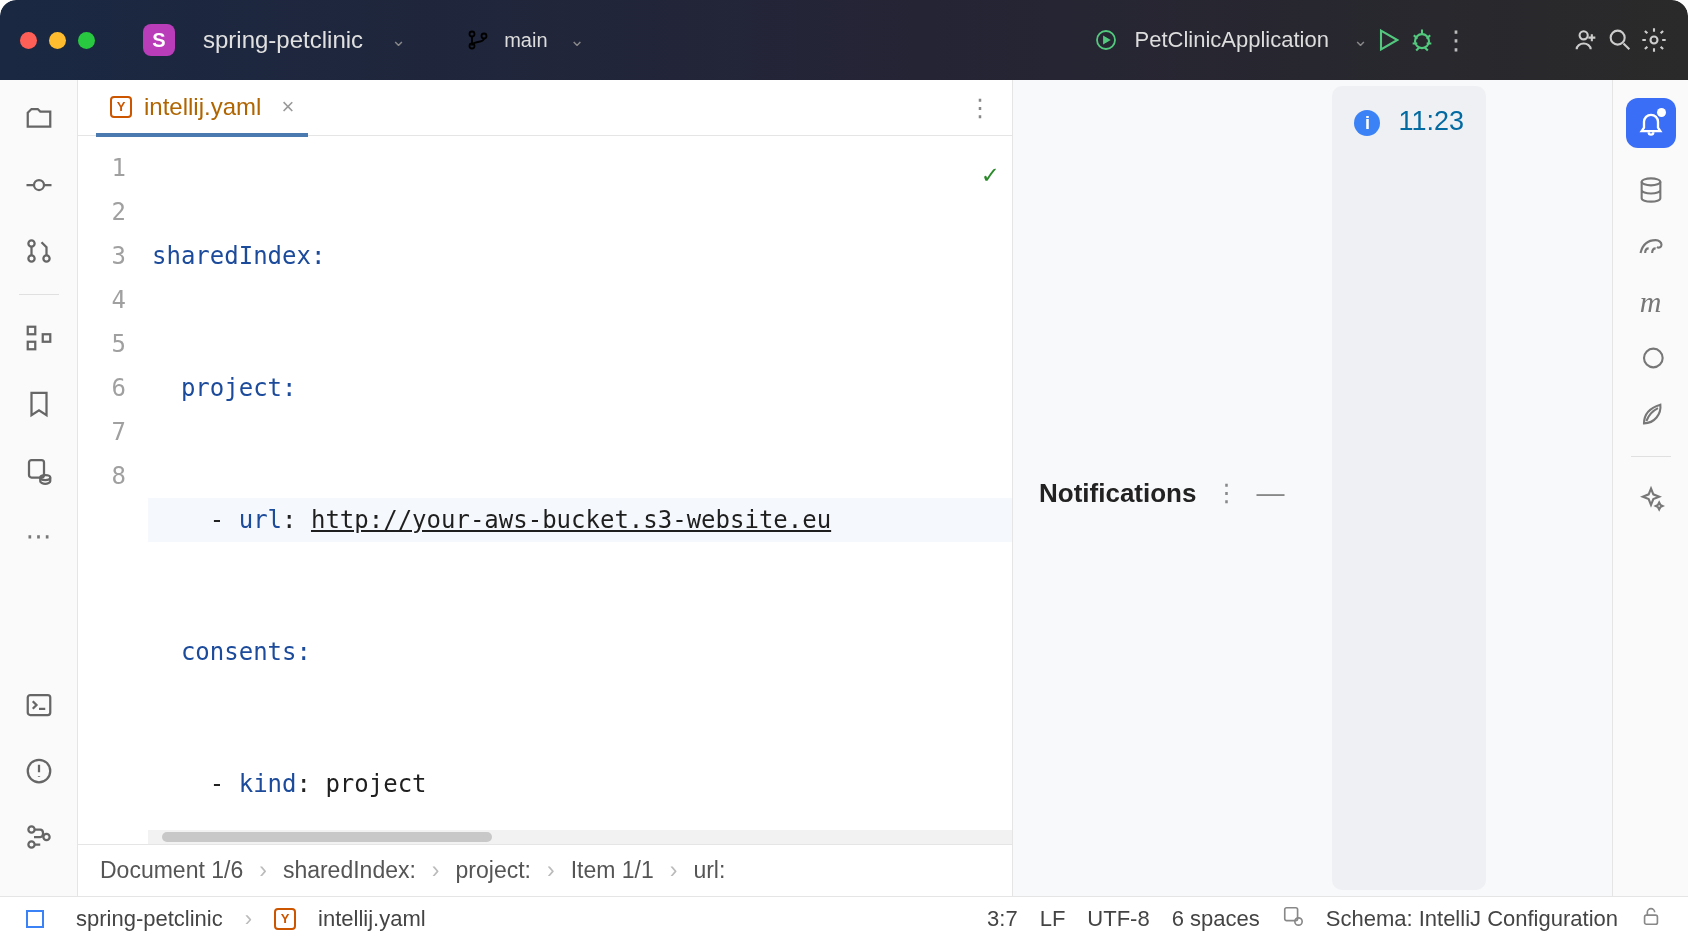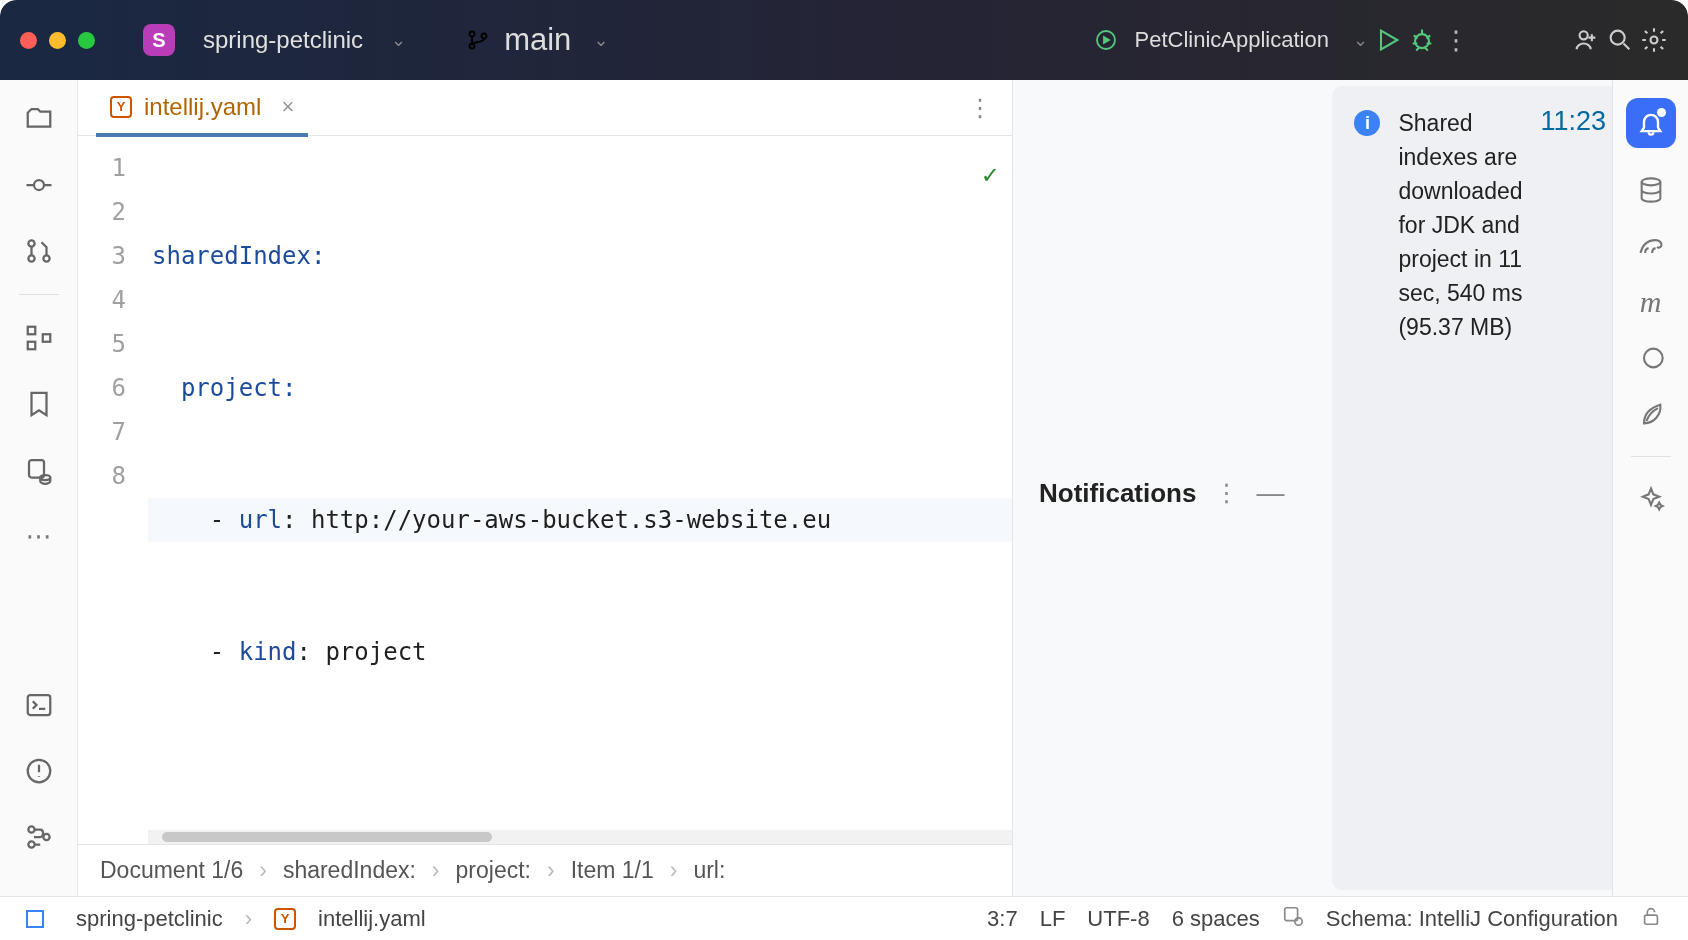--- a/index.html
+++ b/index.html
@@ -25,21 +25,21 @@
 .tab-close{color:#999;margin-left:8px;cursor:pointer;font-size:22px}
 .tab-kebab{margin-left:auto;color:#888;font-size:24px}
 .code-area{flex:1;display:flex;font-family:Menlo,Consolas,monospace;font-size:24px;line-height:44px;overflow:hidden;position:relative}
 .gutter{width:70px;text-align:right;padding-right:22px;color:#a0a0a0;user-select:none;padding-top:10px}
 .gutter .ln{height:44px}
 .code-body{flex:1;white-space:pre;overflow:hidden;padding-top:10px;color:#222}
 .code-line{height:44px;padding-left:4px}
 .code-line.hl{background:#f5f8fc}
 .kw{color:#1c4b9b}
 .val{color:#1f1f1f}
-.url-u{}
+.url-u{text-decoration:underline}
 .ok-check{position:absolute;top:16px;right:14px;color:#2a8a2a;font-size:26px}
 .hscroll{height:14px;background:#f2f2f2;position:relative;margin-left:70px}
 .hthumb{position:absolute;left:14px;width:330px;height:10px;top:2px;background:#c8c8c8;border-radius:6px}
 .breadcrumb{height:52px;display:flex;align-items:center;padding:0 22px;font-size:23px;color:#555;gap:16px;border-top:1px solid #e5e5e5}
 .breadcrumb .sep-c{color:#bbb}
 .right-panel{width:600px;background:#f8f9fb;border-left:1px solid #e5e5e5;display:flex;flex-direction:row}
 .np-head{display:flex;align-items:center;padding:22px 26px 12px;gap:16px}
 .np-title{font-size:26px;font-weight:700;color:#222}
 .np-head .icon-btn{margin-left:auto;color:#888}
 .np-sub{display:flex;align-items:center;padding:10px 30px 14px}
@@ -73,21 +73,21 @@
   <span class="proj-name">spring-petclinic</span>
   <span class="chev">⌄</span>
 
   <div class="branch-area">
     <svg class="svg-i" viewBox="0 0 24 24">
         <circle cx="6" cy="6" r="2.5"></circle>
         <circle cx="6" cy="18" r="2.5"></circle>
         <circle cx="18" cy="8" r="2.5"></circle>
         <path d="M6 8.5v7M18 10.5c0 5-12 2-12 7"></path>
       </svg>
-    <span style="color:#ddd;font-size:31px">main</span>
+    <span style="color:#ddd;font-size:20px">main</span>
     <span class="chev">⌄</span>
   </div>
 
   <div class="run-area">
     <div class="run-chip">
       <svg class="svg-i" style="color:#53c97e" viewBox="0 0 24 24">
           <circle cx="12" cy="12" r="9"></circle>
           <path d="M10 15V9l5 3z" fill="currentColor"></path>
         </svg>
       <span>PetClinicApplication</span>
@@ -213,20 +213,21 @@
         <div class="ln">4</div>
         <div class="ln">5</div>
         <div class="ln">6</div>
         <div class="ln">7</div>
         <div class="ln">8</div>
       </div>
       <div class="code-body">
         <div class="code-line"><span class="kw">sharedIndex:</span></div>
         <div class="code-line">  <span class="kw">project:</span></div>
         <div class="code-line hl">    <span>-</span> <span class="kw">url</span>: <span class="val url-u">http://your-aws-bucket.s3-website.eu</span></div>
+        <div class="code-line">  <span class="kw">consents:</span></div>
         <div class="code-line">    <span>-</span> <span class="kw">kind</span>: <span class="val">project</span></div>
         
         
         
       </div>
     </div>
     <div class="hscroll">
         <div class="hthumb"></div>
       </div>
 
@@ -244,21 +245,20 @@
   </div>
 
   <div class="right-panel">
     <div class="np-head">
       <span class="np-title">Notifications</span>
       <div class="icon-btn" style="font-size:24px">⋮</div>
       <div class="icon-btn" style="font-size:28px">—</div>
     </div>
     <div class="notif-card">
       <div class="notif-i">i</div>
-      <div class="notif-text">Shared indexes are downloaded for JDK and project in 11 sec, 540 ms (95.37 MB)</div>
       <div class="notif-time">11:23</div>
     </div>
   </div>
 
   <div class="right-rail">
     <div class="bell-btn">
       <svg viewBox="0 0 24 24" style="width:28px;height:28px;stroke:#fff;fill:none;stroke-width:2">
           <path d="M6 16V11a6 6 0 1112 0v5l2 3H4z"></path>
           <path d="M10 20a2 2 0 004 0"></path>
         </svg>

